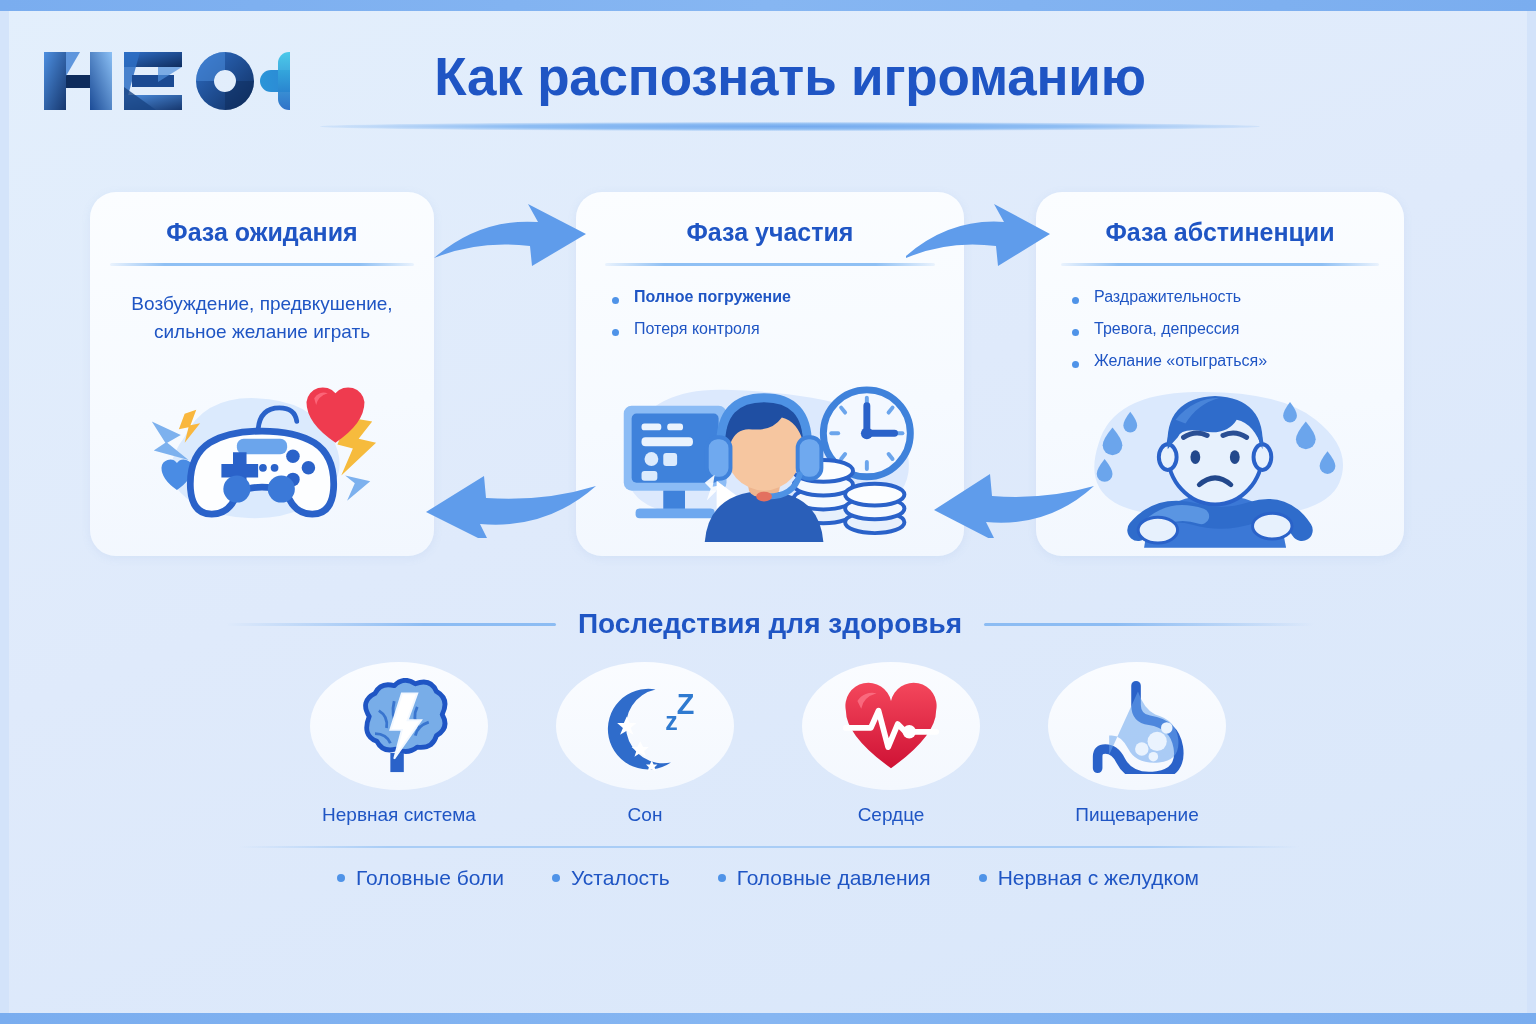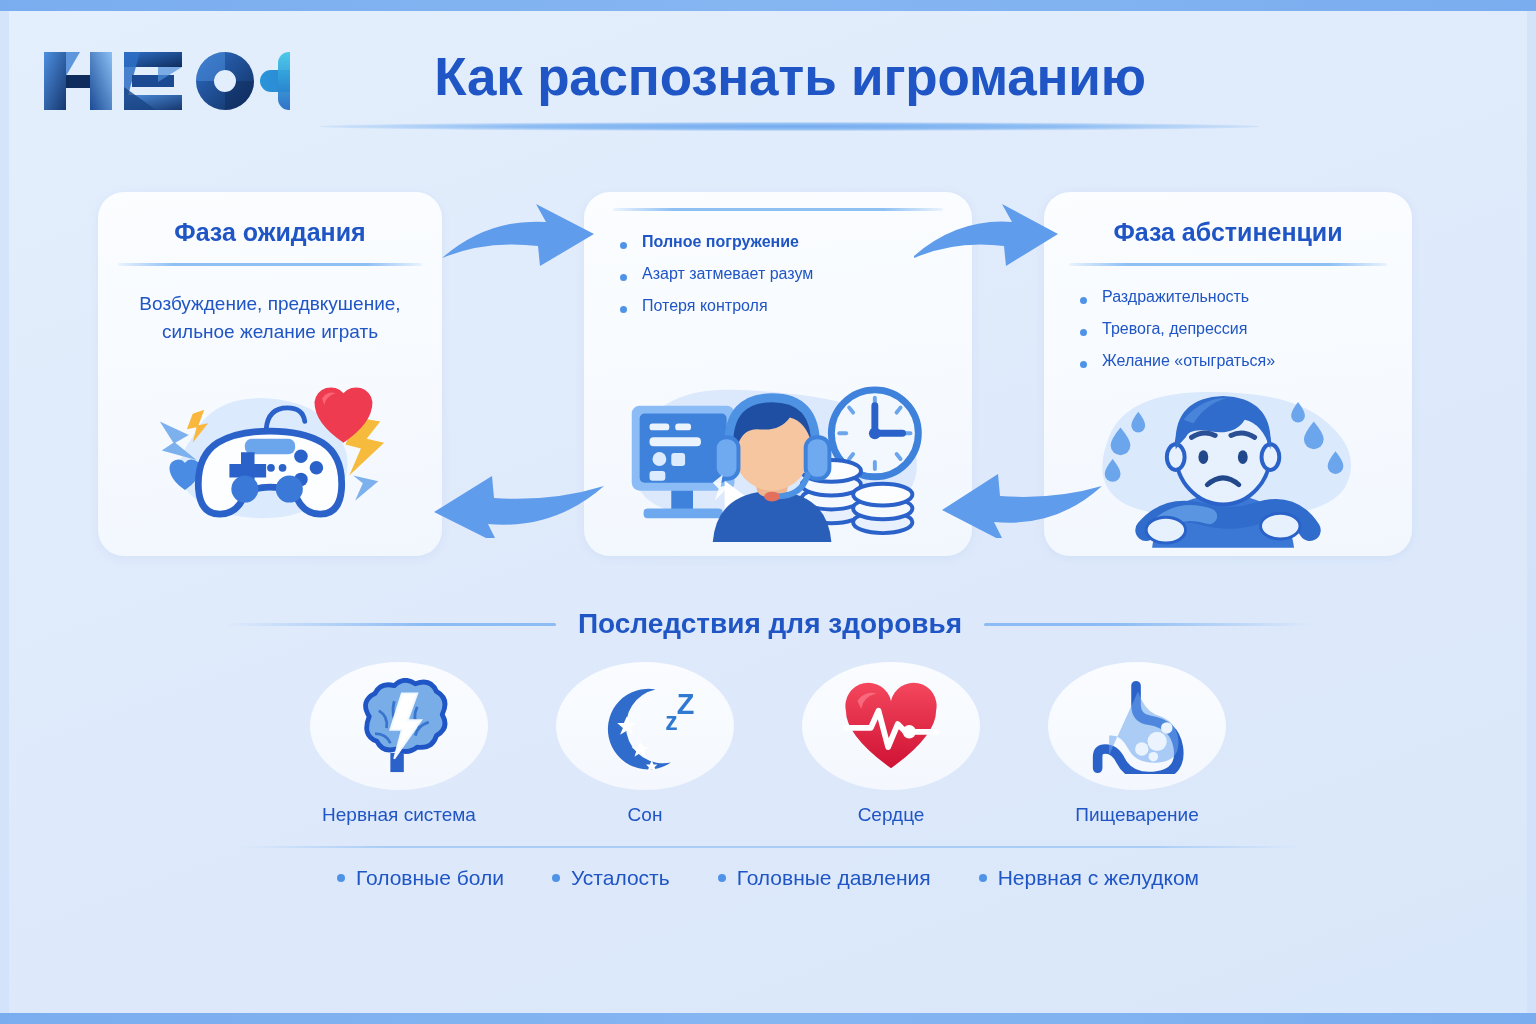--- a/index.html
+++ b/index.html
@@ -75,21 +75,21 @@
     position: absolute;
     left: 320px;
     top: 122px;
     width: 940px;
     height: 9px;
     background: radial-gradient(ellipse at center, #74aaee 0%, #8ebdf3 42%, rgba(190,219,250,0) 78%);
     border-radius: 50%;
   }
 
   
-  .cards { position: absolute; top: 192px; left: 12px; right: 0; height: 370px; }
+  .cards { position: absolute; top: 192px; left: 4px; right: 0; height: 370px; }
 
   .card {
     position: absolute;
     top: 0;
     height: 364px;
     background: linear-gradient(175deg, #fbfdff 0%, #f6faff 60%, #f2f7fe 100%);
     border-radius: 26px;
     box-shadow: 0 2px 10px rgba(110,150,205,.10);
   }
   .card.c1 { left: 86px;  width: 344px; }
@@ -329,24 +329,24 @@
           <circle cx="198" cy="96" r="7" fill="#2a62c9"></circle>
           <circle cx="182" cy="108" r="7" fill="#2a62c9"></circle>
 
           <circle cx="124" cy="118" r="14" fill="#3b79d8"></circle>
           <circle cx="170" cy="118" r="14" fill="#3b79d8"></circle>
         </svg>
       </div>
     </div>
 
     <div class="card c2">
+      <div class="card-title">Фаза участия</div>
       <div class="card-rule"></div>
       <ul class="bullets">
         <li class="strong"><span class="dot"></span><span>Полное погружение</span></li>
-        <li><span class="dot"></span><span>Азарт затмевает разум</span></li>
         <li><span class="dot"></span><span>Потеря контроля</span></li>
       </ul>
       <div class="illus">
         <svg viewBox="0 0 340 180" width="336" height="178">
           <path d="M30,62 q24,-46 94,-44 q80,2 130,18 q62,20 56,66 q-6,40 -74,44 q-80,4 -140,0 q-64,-4 -70,-38 q-6,-30 4,-46 Z" fill="#dce9fd"></path>
 
           <rect x="22" y="34" width="104" height="86" rx="8" fill="#8cbcf5"></rect>
           <rect x="30" y="42" width="88" height="70" rx="5" fill="#3f82db"></rect>
           <rect x="40" y="52" width="20" height="7" rx="3" fill="#eaf3fe"></rect>
           <rect x="66" y="52" width="16" height="7" rx="3" fill="#eaf3fe"></rect>

